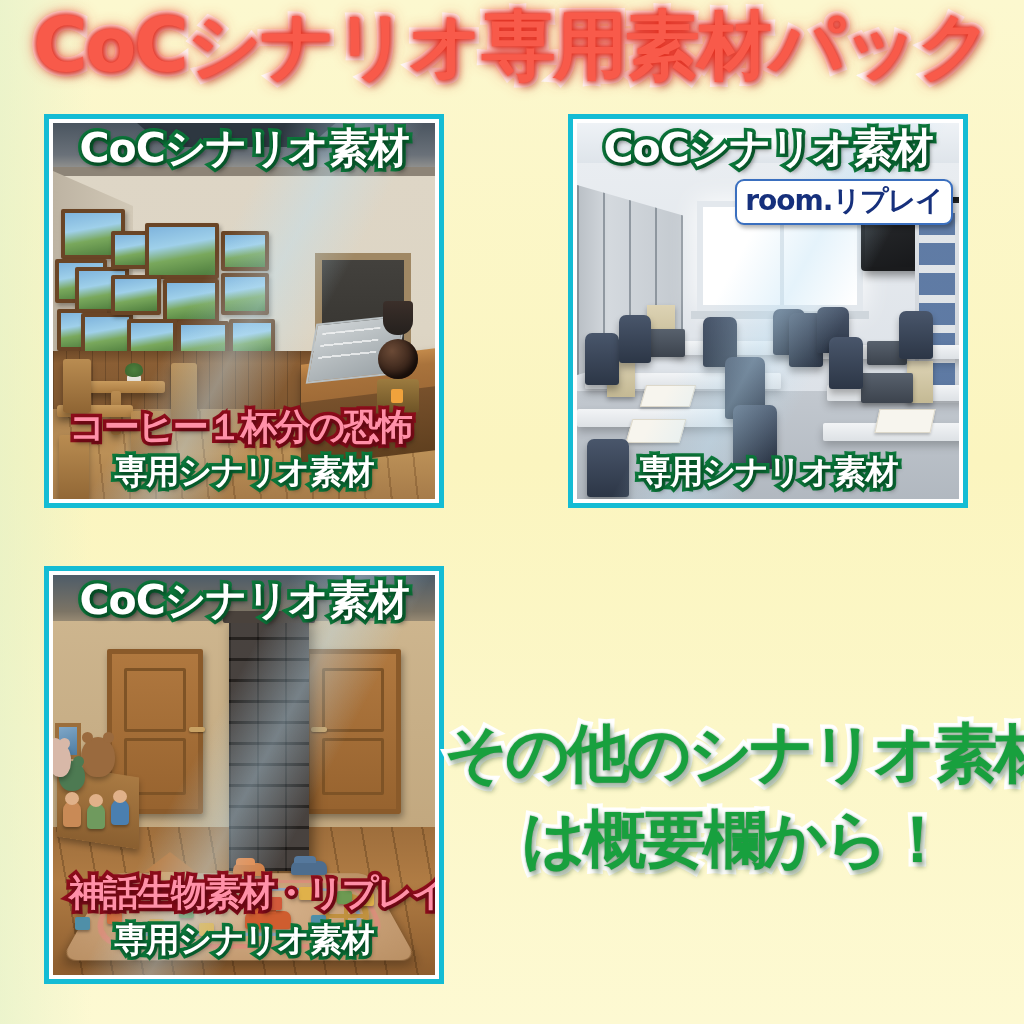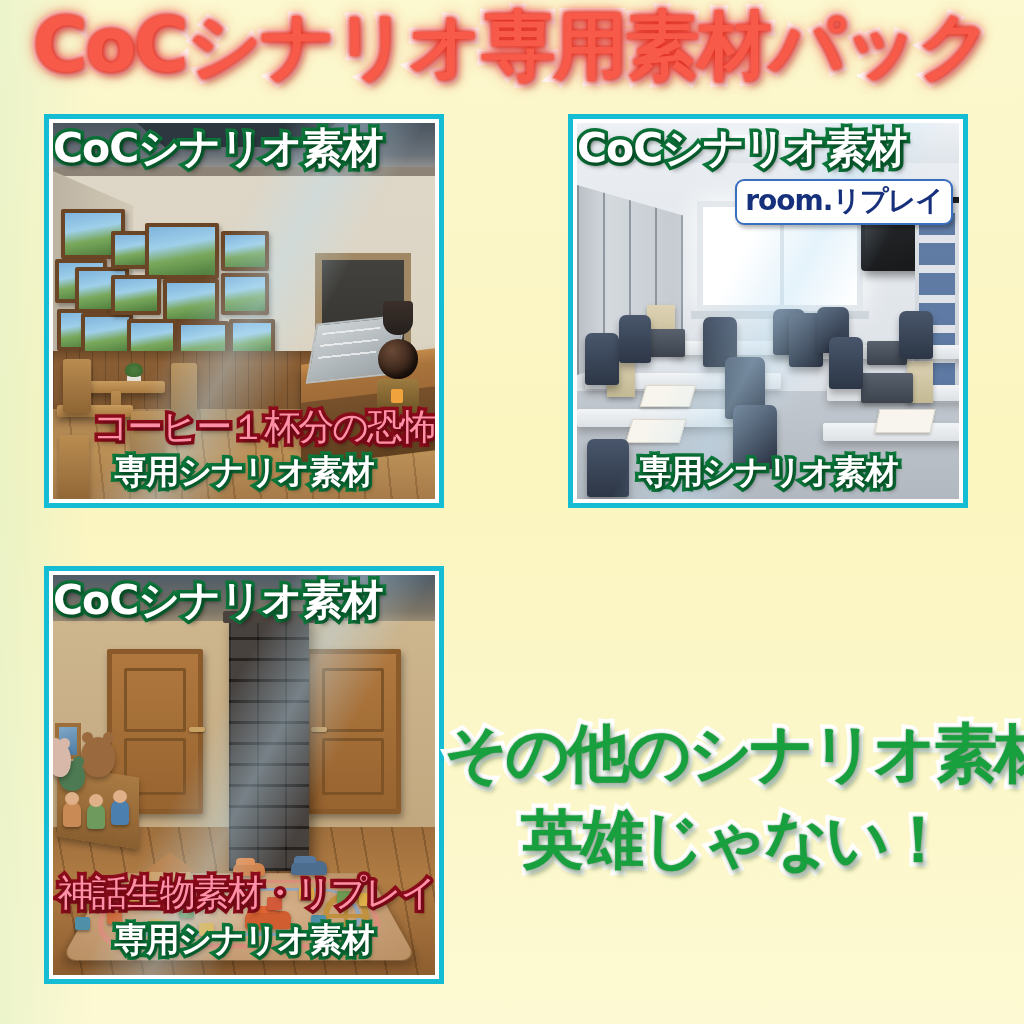--- a/index.html
+++ b/index.html
@@ -37,31 +37,31 @@
     box-sizing:border-box;
     overflow:hidden;
   }
   .card-inner{position:relative;width:100%;height:100%;overflow:hidden;}
   #card-cafe  {left:44px; top:114px; width:400px;height:394px;}
   #card-office{left:568px;top:114px; width:400px;height:394px;}
   #card-child {left:44px; top:566px; width:400px;height:418px;}
 
   
   .card-head{
-    position:absolute;left:0;top:4px;width:100%;text-align:left;
+    position:absolute;left:0;top:4px;width:100%;text-align:center;
     font-size:41px;font-weight:bold;line-height:1.05;letter-spacing:-1px;
     color:#ffffff;
     -webkit-text-stroke:7px #0c7a3c;
     paint-order:stroke fill;
     text-shadow:0 0 5px rgba(6,70,34,.9), 3px 4px 5px rgba(0,0,0,.45);
     white-space:nowrap;z-index:6;
   }
   .card-title{
-    position:absolute;left:0;width:100%;text-align:right;
-    font-size:36px;font-weight:normal;line-height:1;letter-spacing:-2px;
+    position:absolute;left:16px;width:100%;text-align:left;
+    font-size:36px;font-weight:bold;line-height:1;letter-spacing:-2px;
     color:#ff90a8;
     -webkit-text-stroke:7px #8e0d1c;
     paint-order:stroke fill;
     text-shadow:0 0 4px rgba(120,10,20,.85), 2px 4px 5px rgba(0,0,0,.5);
     white-space:nowrap;z-index:6;
   }
   .card-sub{
     position:absolute;left:0;width:100%;text-align:center;
     font-size:33px;font-weight:bold;line-height:1;letter-spacing:-1px;
     color:#ffffff;
@@ -389,16 +389,16 @@
         <div class="glass" style="inset:0;"></div>
       </div>
       <div class="card-head">CoCシナリオ素材</div>
       <div class="card-title" style="top:300px;">神話生物素材・リプレイ</div>
       <div class="card-sub" style="top:348px;">専用シナリオ素材</div>
     </div>
   </div>
 
   <div id="promo-block">
     <div class="promo-green" style="top:122px;">その他のシナリオ素材</div>
-    <div class="promo-green" style="top:208px;">英雄じゃない！</div>
+    <div class="promo-green" style="top:208px;">は概要欄から！</div>
   </div>
 
 </div>
 
 </body></html>

